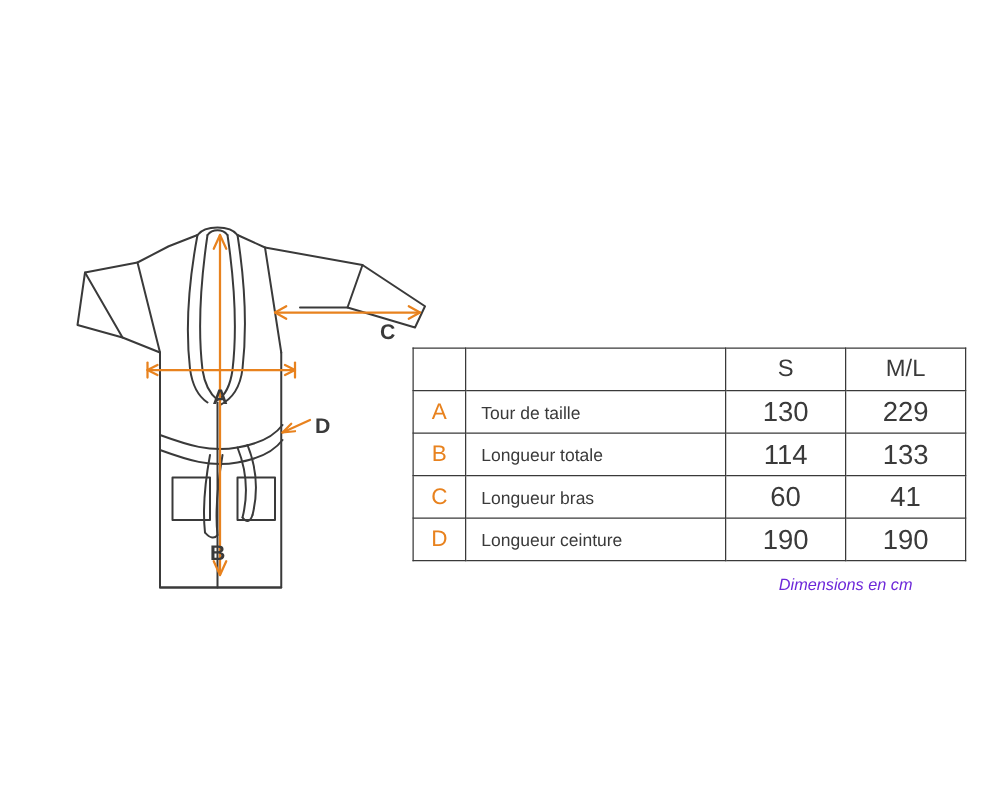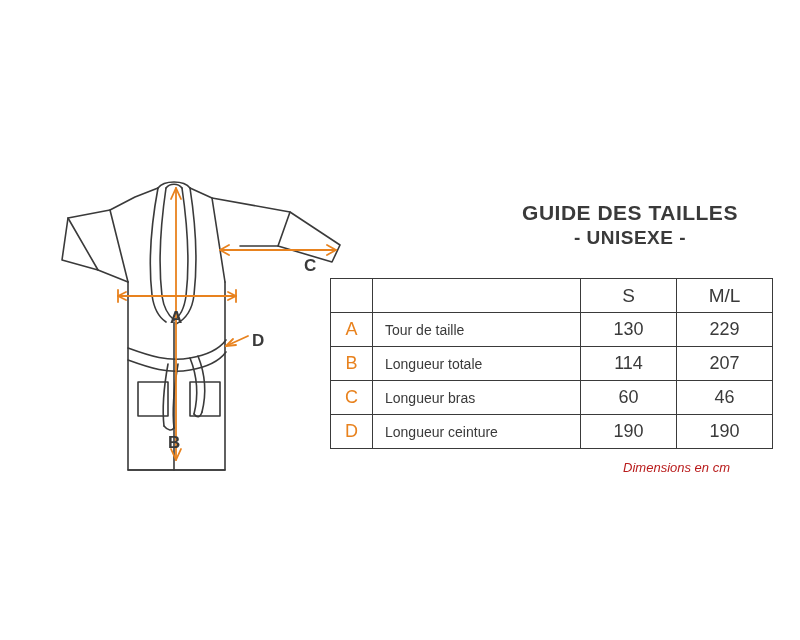--- a/index.html
+++ b/index.html
@@ -88,41 +88,41 @@
   }
   .col-label {
     width: 208px;
     text-align: left;
     padding-left: 12px !important;
     font-size: 14px;
   }
   .col-val {
     width: 96px;
     text-align: center;
-    font-size: 18px;
+    font-size: 22px;
   }
   thead .col-key, thead .col-label {
     border-left-color: transparent;
     border-top-color: transparent;
     border-bottom-color: transparent;
   }
   thead .col-key { border-right-color: transparent; }
   thead .col-label { border-right-color: #3a3a3a; }
   thead .col-val {
     font-size: 19px;
   }
   #footnote {
     position: absolute;
     left: 330px;
     top: 460px;
     width: 400px;
     text-align: right;
     font-style: italic;
     font-size: 13px;
-    color: #b91c1c;
+    color: #6d28d9;
   }
 </style>
 </head>
 <body>
 
 <div id="page">
 
   <div id="illustration">
     <svg width="340" height="350" viewBox="0 0 340 350" xmlns="http://www.w3.org/2000/svg">
       <g fill="none" stroke="#3a3a3a" stroke-width="1.6" stroke-linejoin="round" stroke-linecap="round">
@@ -184,26 +184,20 @@
         <path d="M186 196 L196 195 M186 196 L193 189"></path>
       </g>
 
       <text x="130" y="173" font-family="Liberation Sans, sans-serif" font-size="17" font-weight="bold" fill="#3a3a3a">A</text>
       <text x="128" y="298" font-family="Liberation Sans, sans-serif" font-size="17" font-weight="bold" fill="#3a3a3a">B</text>
       <text x="264" y="121" font-family="Liberation Sans, sans-serif" font-size="17" font-weight="bold" fill="#3a3a3a">C</text>
       <text x="212" y="196" font-family="Liberation Sans, sans-serif" font-size="17" font-weight="bold" fill="#3a3a3a">D</text>
     </svg>
   </div>
 
-  <div id="right-panel">
-    <div id="title-block">
-      <div id="title-main">GUIDE DES TAILLES</div>
-      <div id="title-sub">- UNISEXE -</div>
-    </div>
-  </div>
 
   <div id="size-table-wrap">
     <table id="size-table">
       <thead>
         <tr>
           <th class="col-key"></th>
           <th class="col-label"></th>
           <th class="col-val">S</th>
           <th class="col-val">M/L</th>
         </tr>
@@ -212,27 +206,27 @@
         <tr>
           <td class="col-key">A</td>
           <td class="col-label">Tour de taille</td>
           <td class="col-val">130</td>
           <td class="col-val">229</td>
         </tr>
         <tr>
           <td class="col-key">B</td>
           <td class="col-label">Longueur totale</td>
           <td class="col-val">114</td>
-          <td class="col-val">207</td>
+          <td class="col-val">133</td>
         </tr>
         <tr>
           <td class="col-key">C</td>
           <td class="col-label">Longueur bras</td>
           <td class="col-val">60</td>
-          <td class="col-val">46</td>
+          <td class="col-val">41</td>
         </tr>
         <tr>
           <td class="col-key">D</td>
           <td class="col-label">Longueur ceinture</td>
           <td class="col-val">190</td>
           <td class="col-val">190</td>
         </tr>
       </tbody>
     </table>
   </div>

